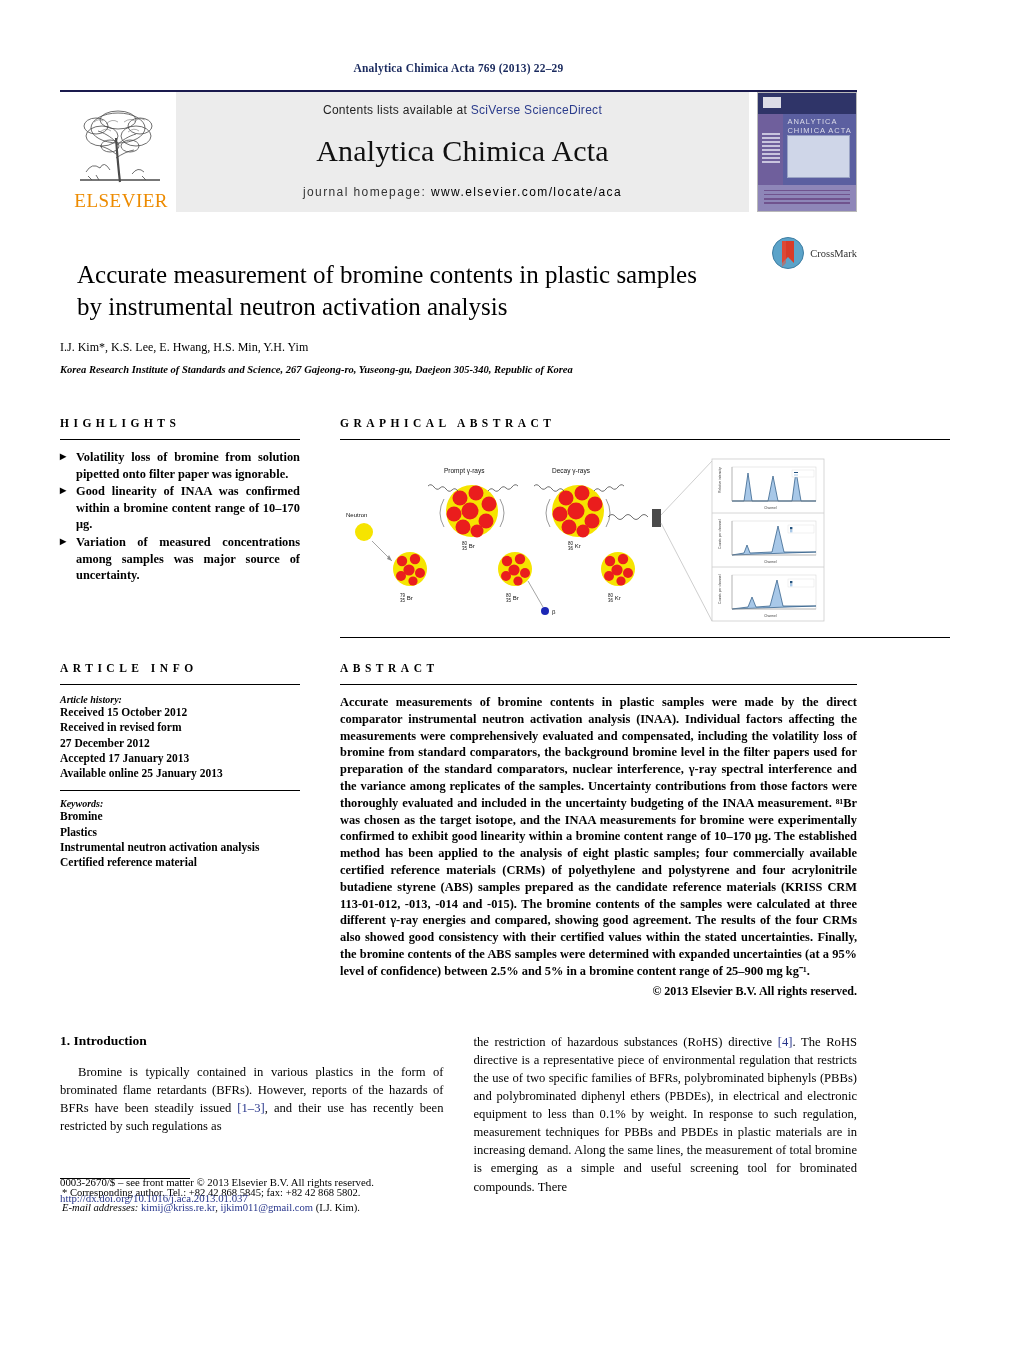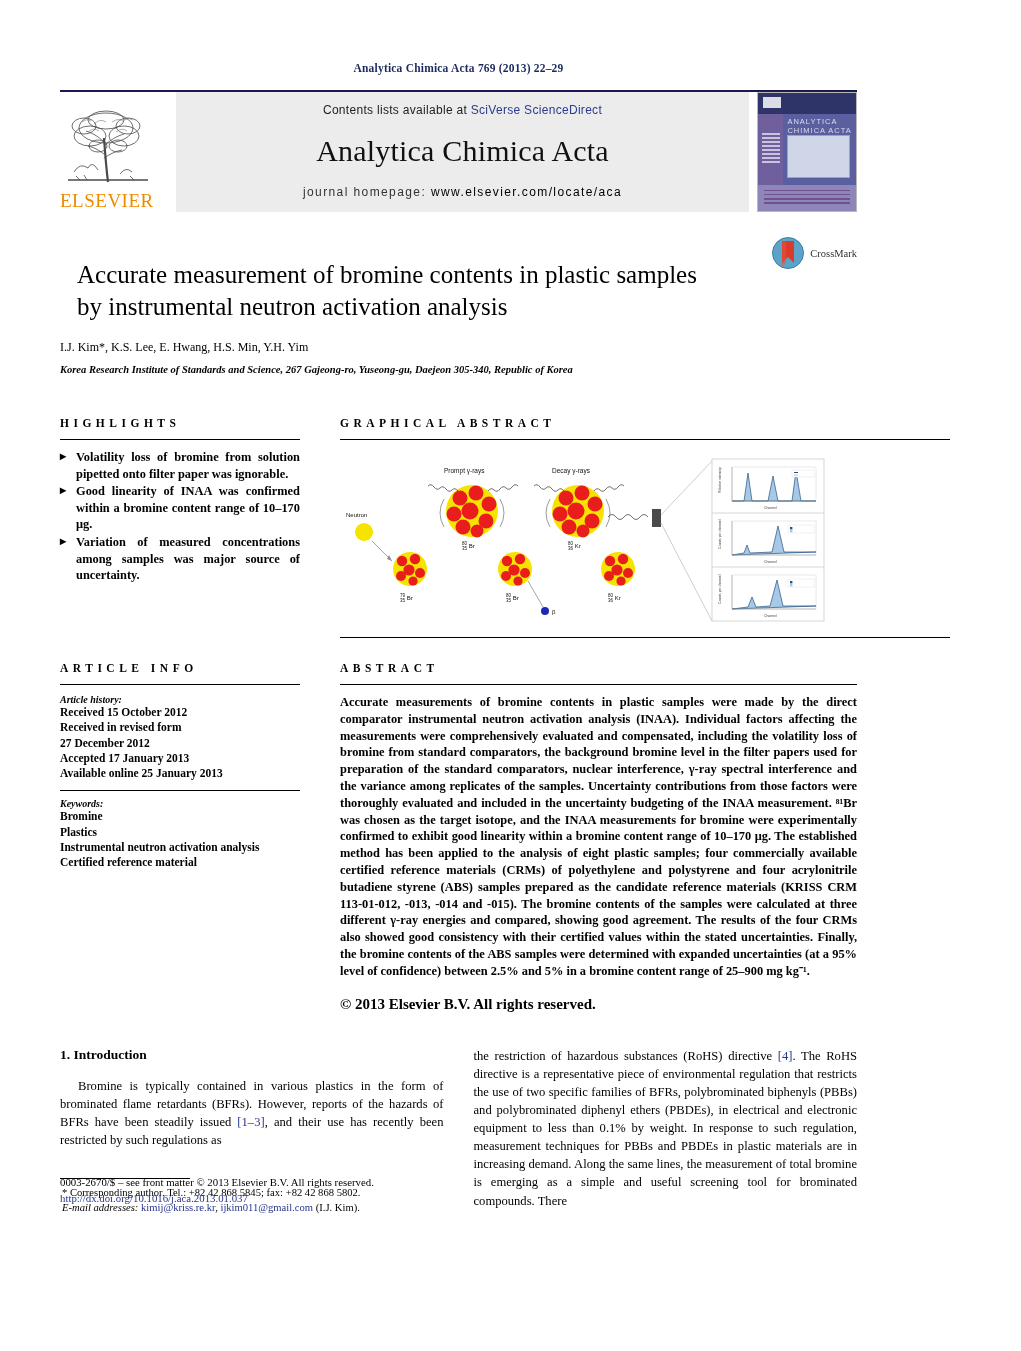--- a/index.html
+++ b/index.html
@@ -28,21 +28,21 @@
   
   .masthead {
     margin:16px 60px 0 60px;
     border-top:2.5px solid #1a1a4e;
     display:flex;
     align-items:stretch;
     height:122px;
   }
   .elsevier-logo {
     width:108px; flex:0 0 108px;
-    display:flex; flex-direction:column; align-items:flex-start; justify-content:flex-end;
+    display:flex; flex-direction:column; align-items:flex-end; justify-content:flex-end;
     padding-bottom:2px;
   }
   .tree-svg { display:block; }
   .elsevier-word {
     font-family:"Liberation Serif", serif;
     font-size:19px;
     letter-spacing:.5px;
     color:#ed8b00;
     line-height:1;
     margin-top:1px;
@@ -146,22 +146,22 @@
   }
   .ai-rule { border-top:1.2px solid #000; margin:9px 0 7px 0; }
 
   
   .abstract-body {
     font-family:"Liberation Serif", serif;
     font-size:12.4px; font-weight:bold;
     line-height:1.355; text-align:justify; color:#000;
   }
   .copyright {
-    margin-top:16px; text-align:left;
-    font-size:15px; font-weight:bold;
+    margin-top:4px; text-align:right;
+    font-size:12px; font-weight:bold;
     font-family:"Liberation Serif", serif;
   }
 
   
   .bodyarea { margin:34px 60px 0 60px; display:flex; gap:30px; }
   .bcol { flex:1 1 0; }
   h2.section-title {
     font-family:"Liberation Serif", serif;
     font-size:13.5px; font-weight:bold;
     margin:0 0 14px 0;

